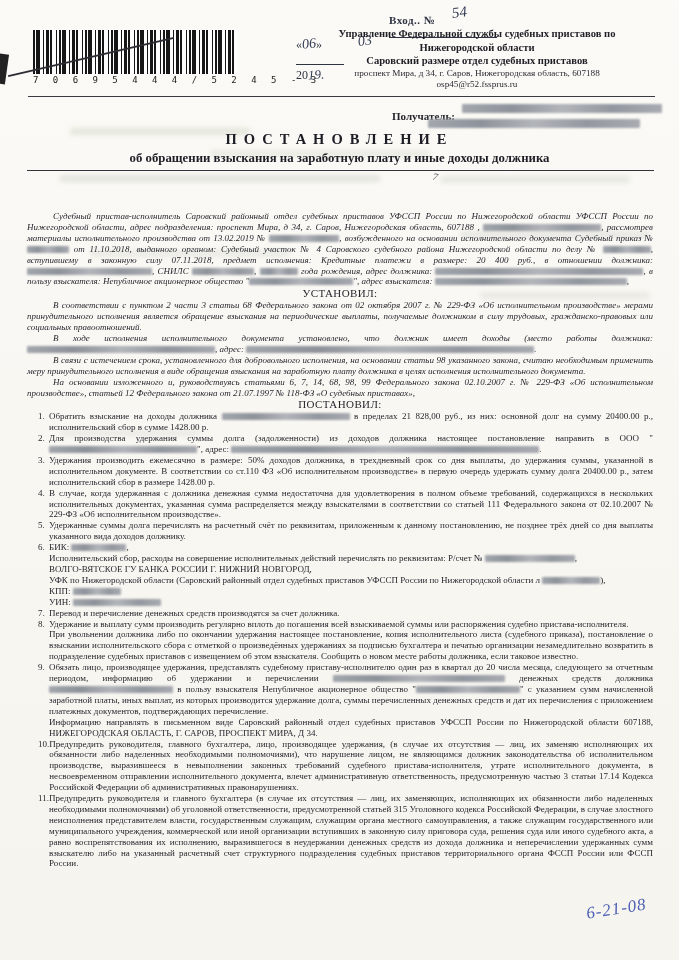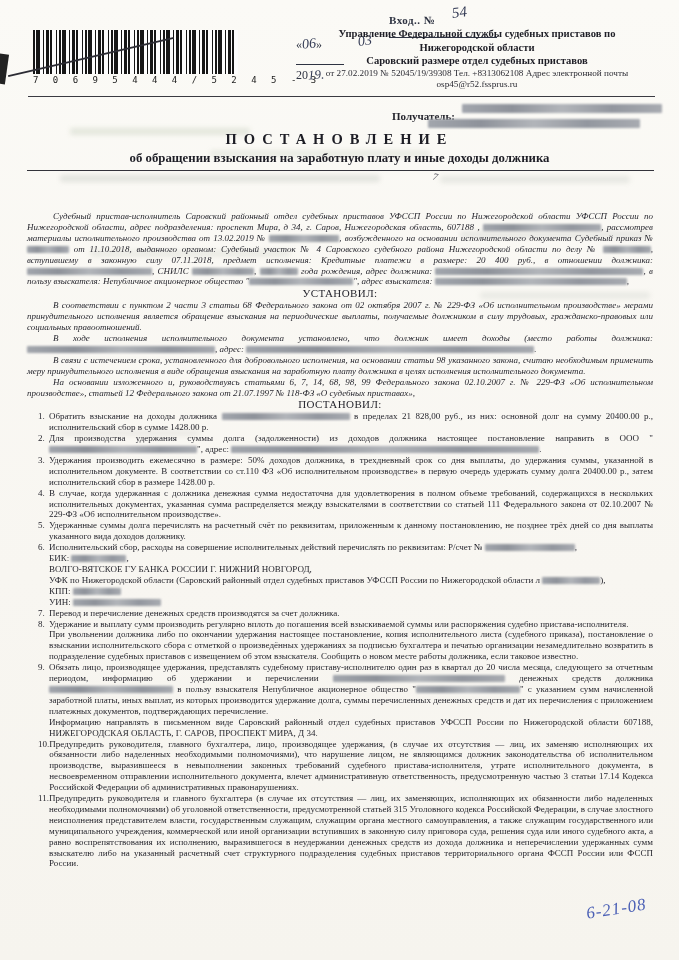--- a/index.html
+++ b/index.html
@@ -114,21 +114,21 @@
       <span class="stamp-line2"></span>
       <span>20</span><span class="hand hand-year">19.</span>
     </div>
     <div class="hand hand-month">03</div>
   </div>
 
   <div class="letterhead">
     <div class="lh-bold">Управление Федеральной службы судебных приставов по</div>
     <div class="lh-bold">Нижегородской области</div>
     <div class="lh-bold">Саровский размере отдел судебных приставов</div>
-    <div class="lh-small">от 27.02.2019 № 52045/19/39308 Тел. +8313062108 Адрес электронной почты</div>
+    <div class="lh-small">проспект Мира, д 34, г. Саров, Нижегородская область, 607188</div>
     <div class="lh-small">osp45@r52.fssprus.ru</div>
   </div>
 
   <div class="top-rule"></div>
 
   <div class="recipient">Получатель:</div>
   <span class="redact tall recip-redact1" style="width:200px;"></span>
   <span class="redact tall recip-redact2" style="width:212px;"></span>
 
   <div class="title-main">ПОСТАНОВЛЕНИЕ</div>
@@ -171,22 +171,22 @@
       </div>
       <div class="item">
         <div class="item-num">5.</div>
         <div class="item-body">
           <div class="part">Удержанные суммы долга перечислять на расчетный счёт по реквизитам, приложенным к данному постановлению, не позднее трёх дней со дня выплаты указанного вида доходов должнику.</div>
         </div>
       </div>
       <div class="item">
         <div class="item-num">6.</div>
         <div class="item-body">
+          <div class="part plain">БИК: <span class="redact" style="width: 55px;"></span>,</div>
           <div class="part">Исполнительский сбор, расходы на совершение исполнительных действий перечислять по реквизитам: Р/счет № <span class="redact" style="width: 90px;"></span>,</div>
-          <div class="part plain">БИК: <span class="redact" style="width: 55px;"></span>,</div>
           <div class="part plain">ВОЛГО-ВЯТСКОЕ ГУ БАНКА РОССИИ Г. НИЖНИЙ НОВГОРОД,</div>
           <div class="part">УФК по Нижегородской области (Саровский районный отдел судебных приставов УФССП России по Нижегородской области л <span class="redact" style="width: 58px;"></span>),</div>
           <div class="part plain">КПП: <span class="redact" style="width: 48px;"></span></div>
           <div class="part plain">УИН: <span class="redact" style="width: 88px;"></span></div>
         </div>
       </div>
       <div class="item">
         <div class="item-num">7.</div>
         <div class="item-body">
           <div class="part">Перевод и перечисление денежных средств производятся за счет должника.</div>

